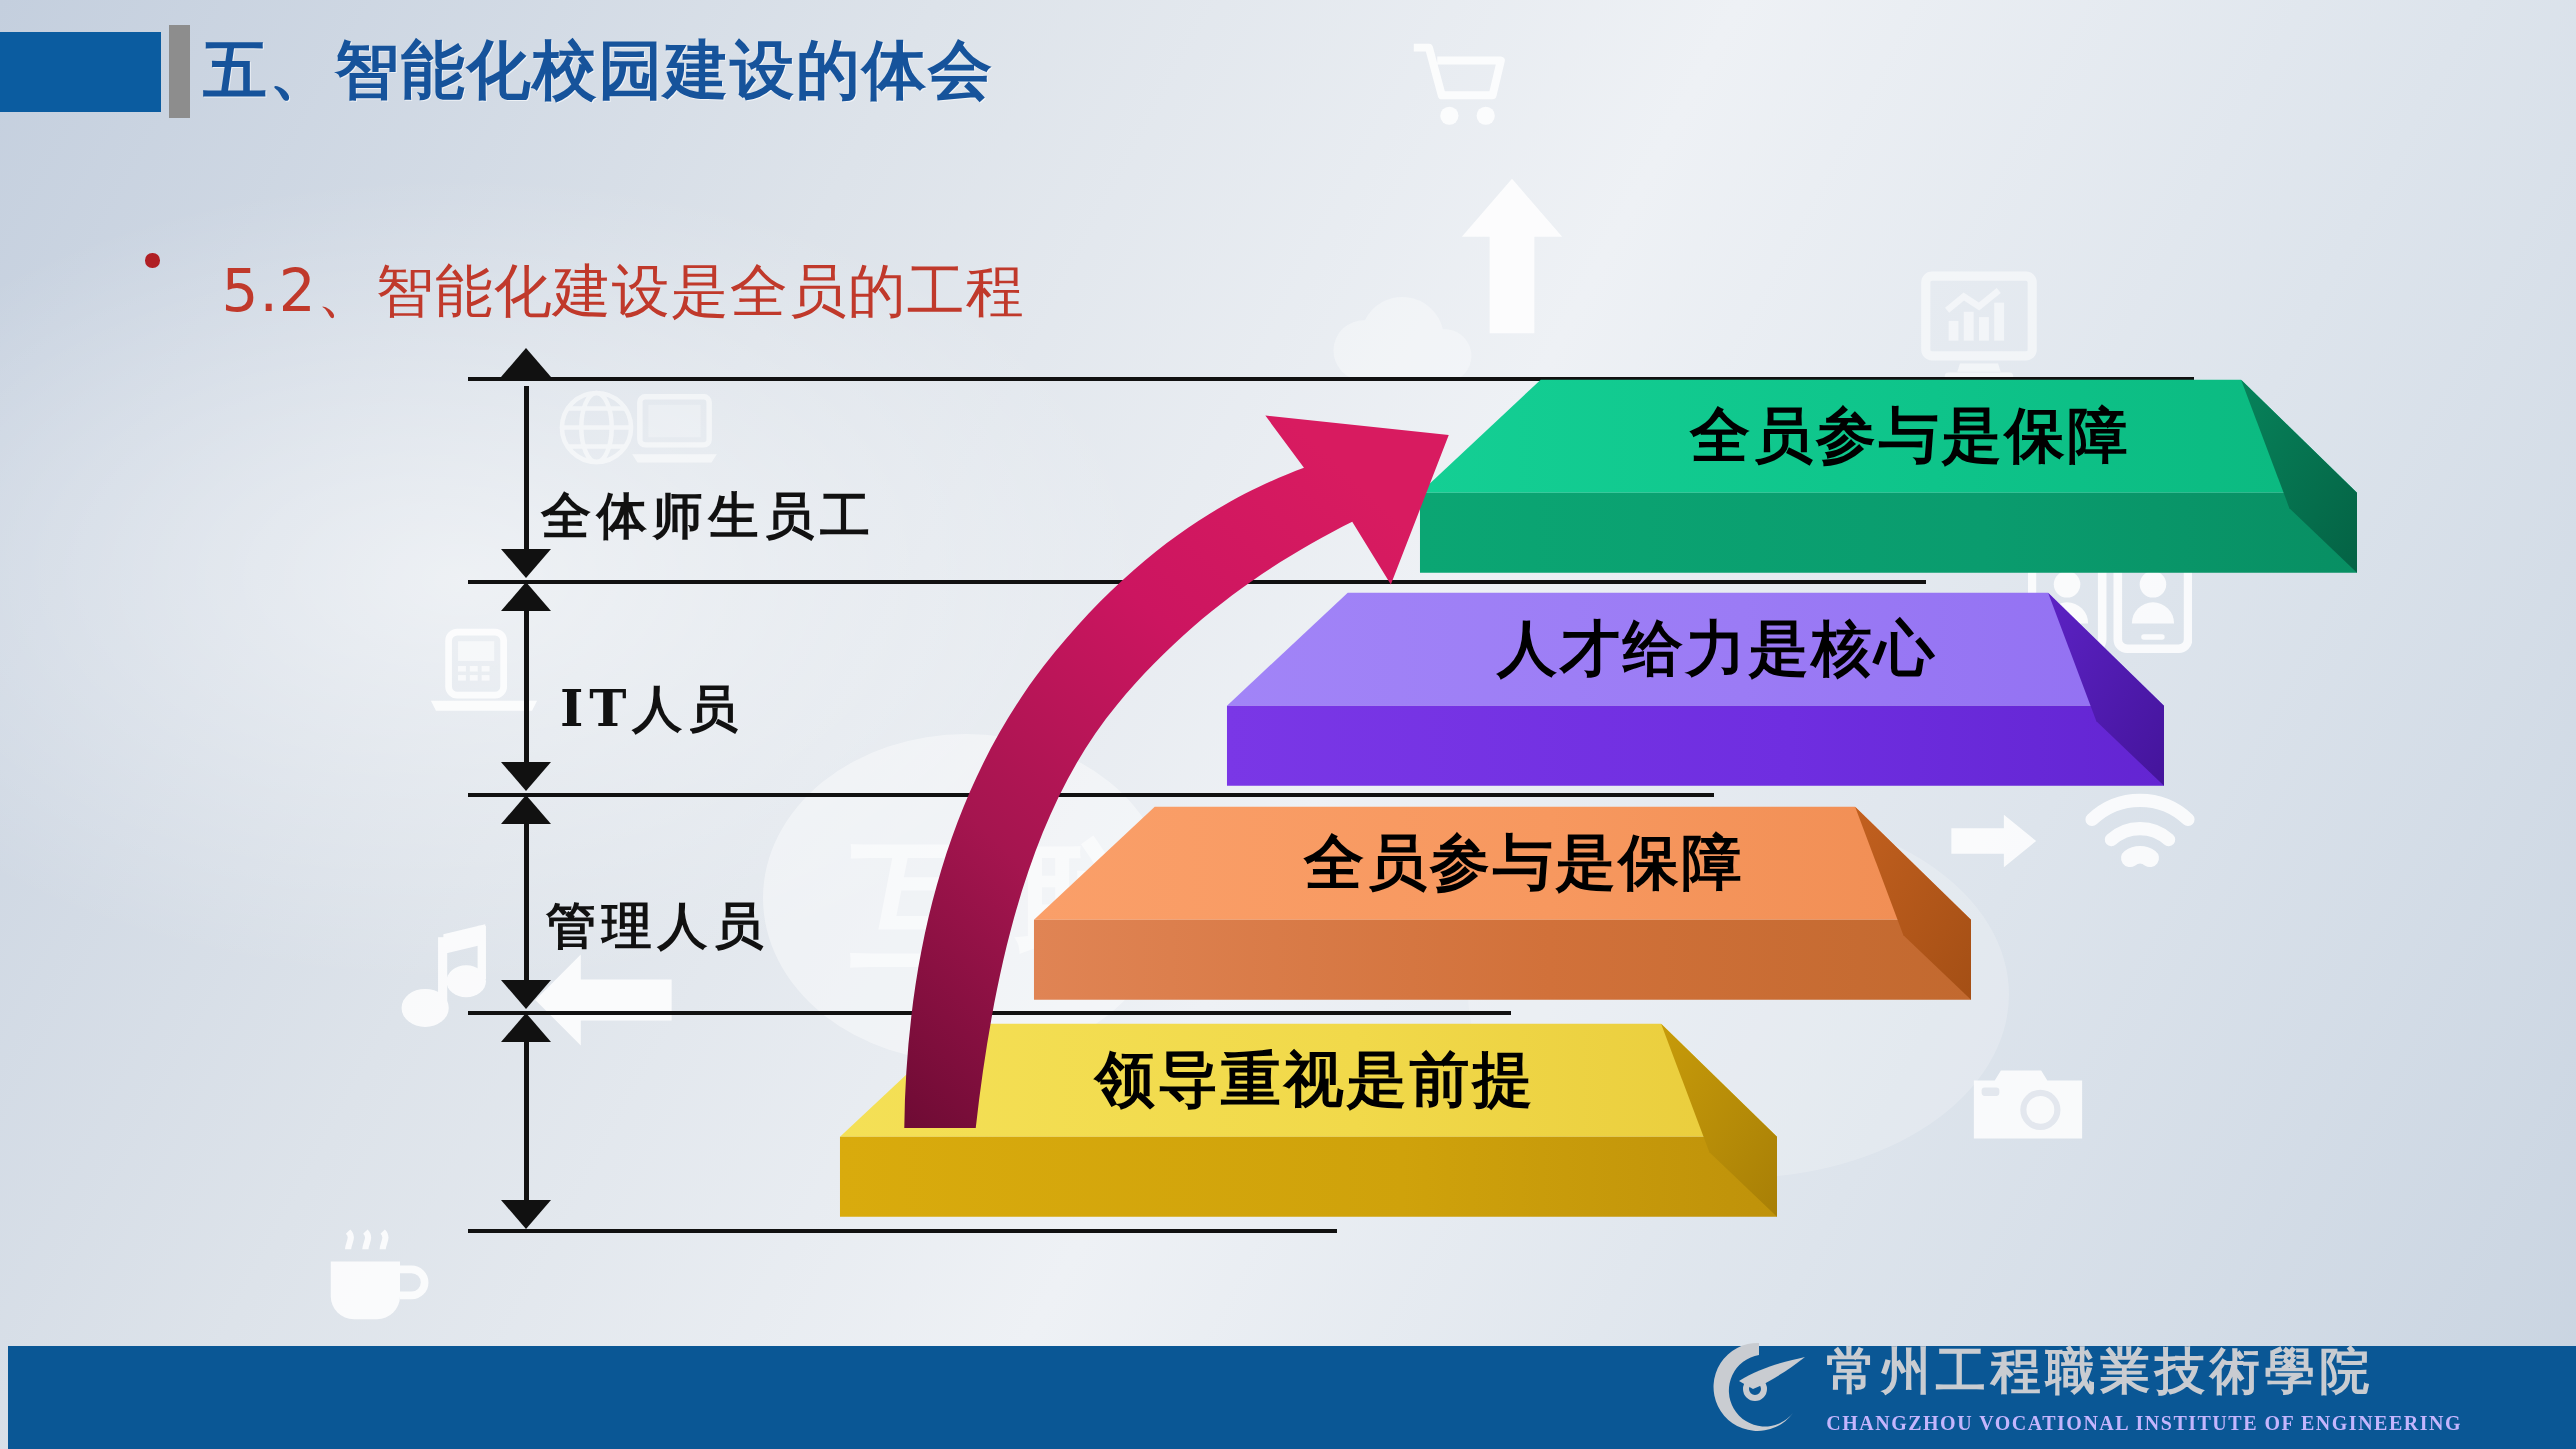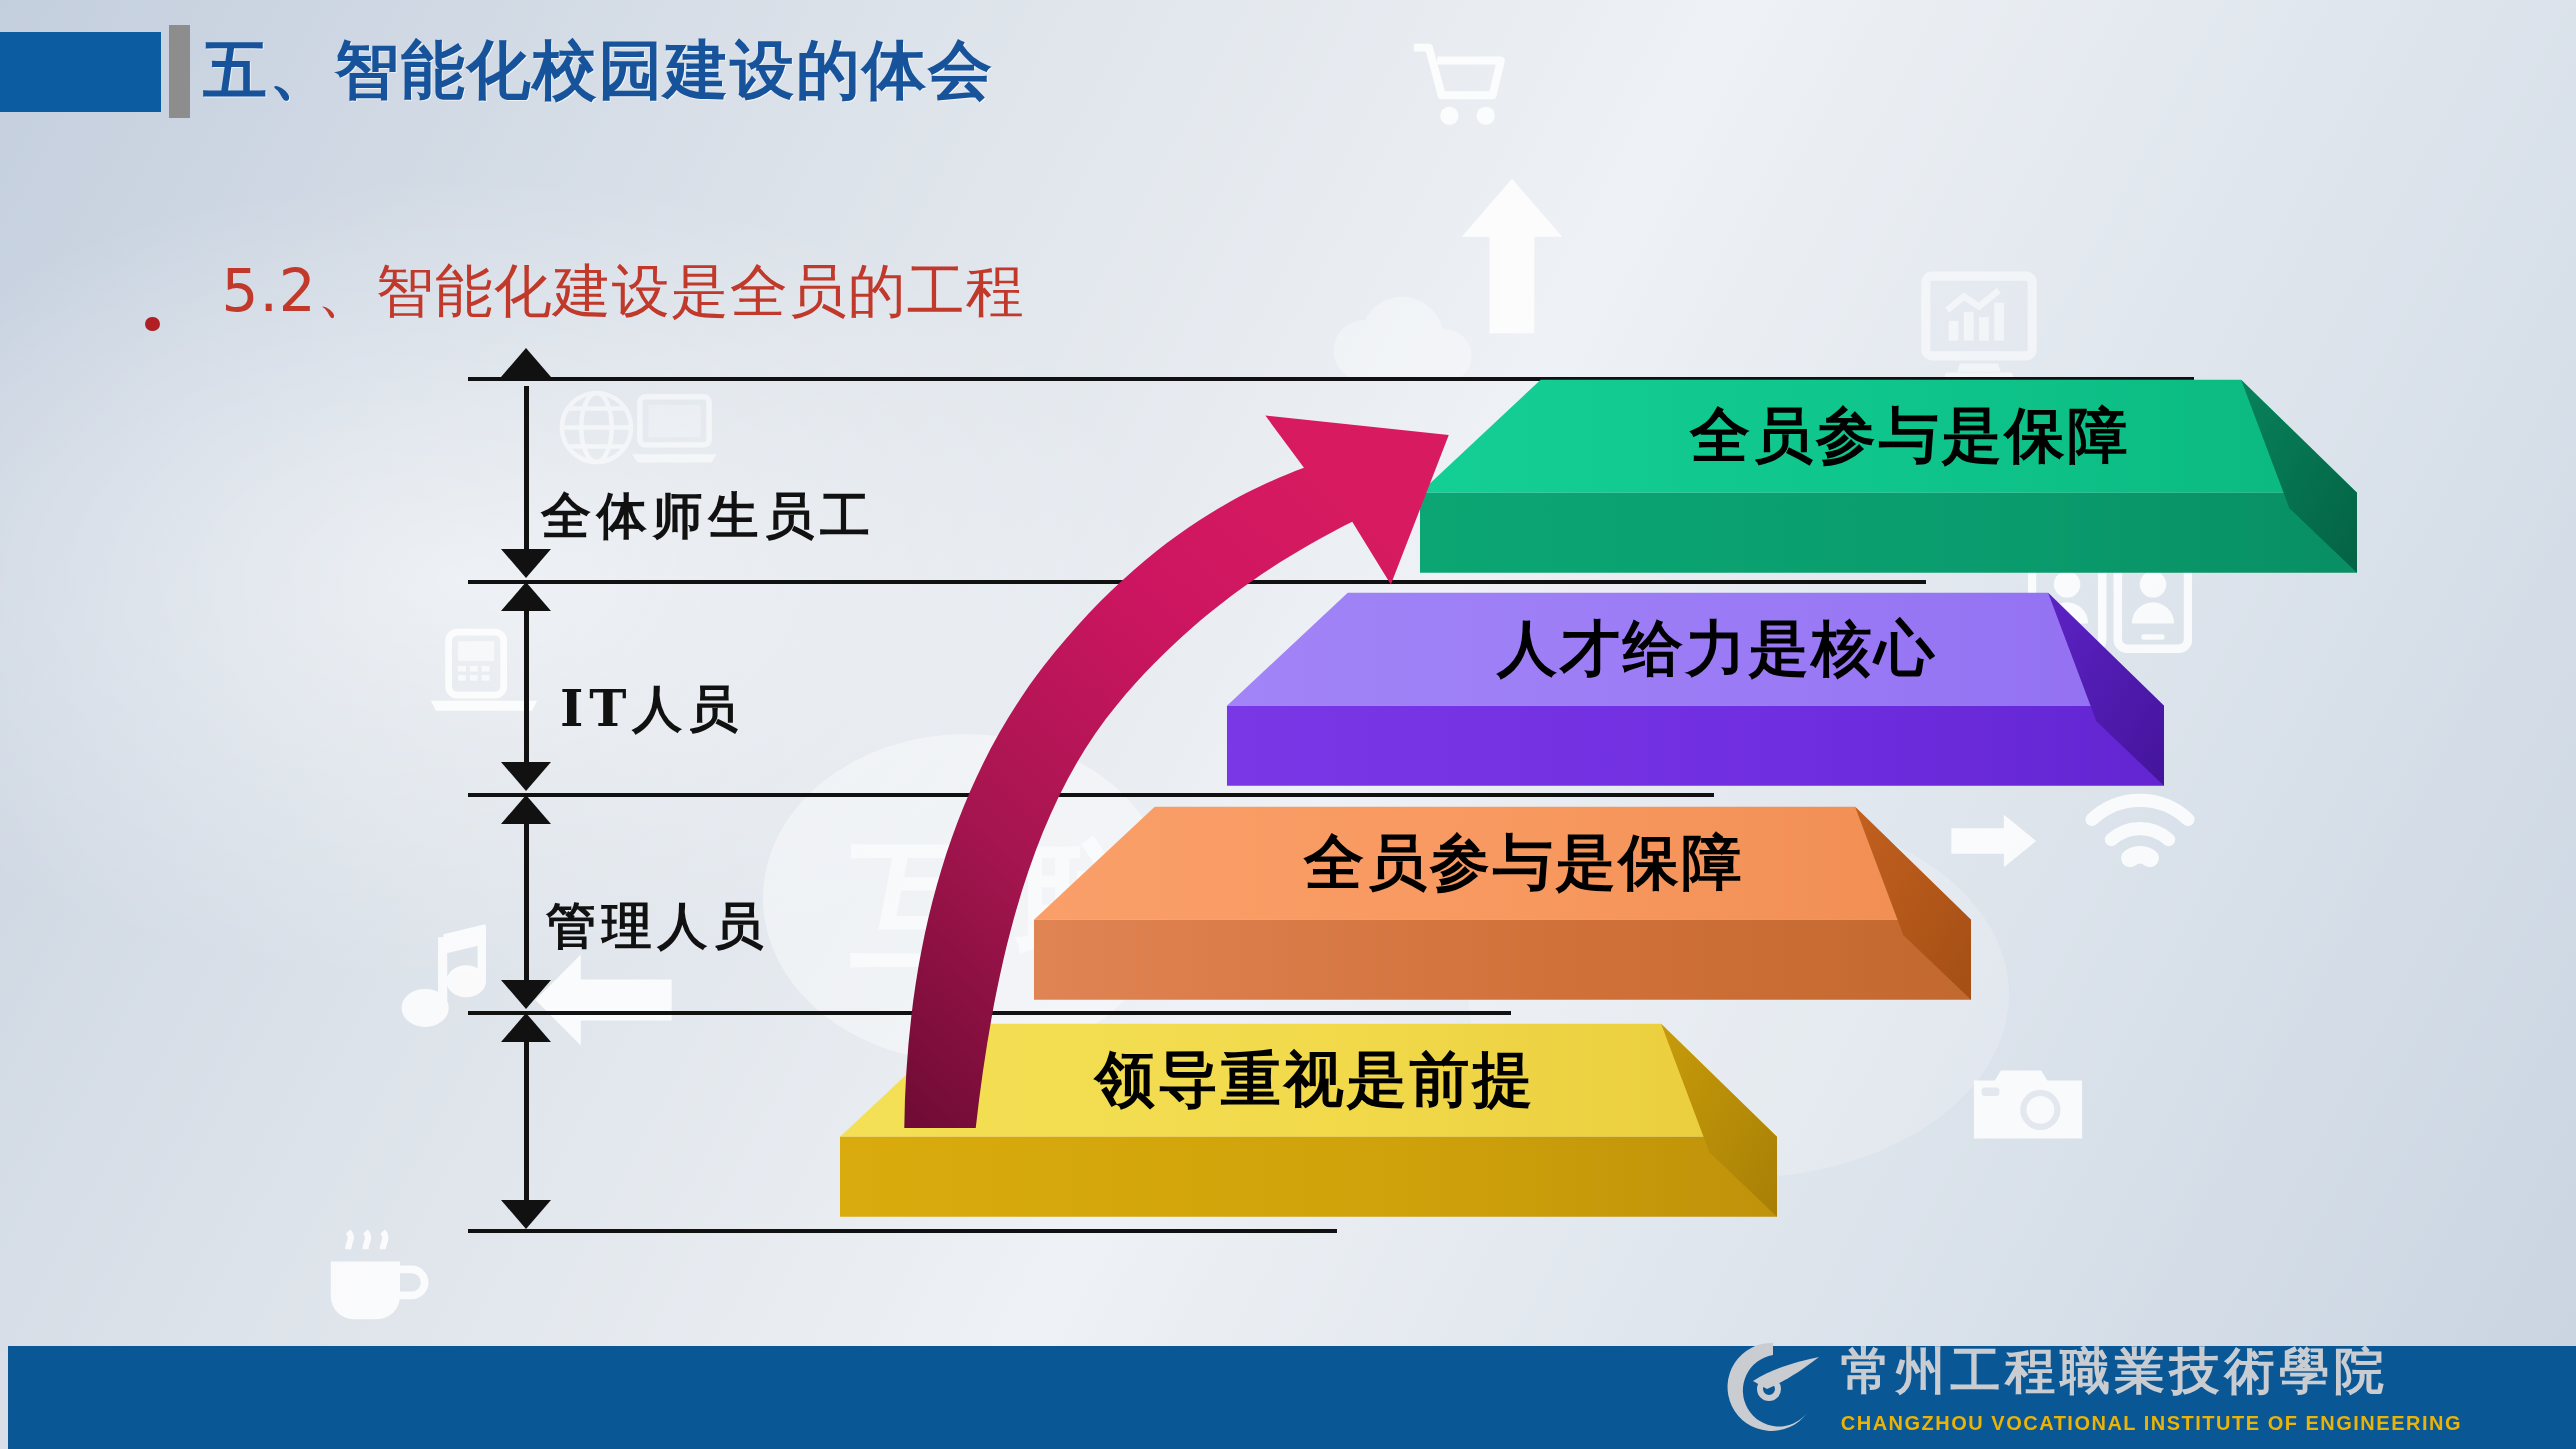--- a/index.html
+++ b/index.html
@@ -32,21 +32,21 @@
   .hdr-bar{position:absolute;left:169px;top:25px;width:21px;height:93px;background:#8d8d8d;}
   .hdr-title{
     position:absolute;left:203px;top:27px;
     font-size:64px;font-weight:700;color:#16539b;
     font-family:"DejaVu Sans","Liberation Sans",sans-serif;
     letter-spacing:1.9px;white-space:nowrap;
     text-shadow:1px 1px 0 rgba(255,255,255,.6);
   }
 
   
-  .bullet-row{position:absolute;left:145px;top:253px;display:flex;align-items:flex-end;}
+  .bullet-row{position:absolute;left:145px;top:253px;display:flex;align-items:flex-start;}
   .bullet-dot{width:14.5px;height:14.5px;border-radius:50%;background:#b01f24;margin-right:62px;}
   .bullet-text{
     font-size:58px;color:#c0392b;white-space:nowrap;
     font-family:"DejaVu Sans","Liberation Sans",sans-serif;
     letter-spacing:1px;
   }
 
   
   .chart{position:absolute;left:0;top:0;width:2576px;height:1450px;pointer-events:none;}
 
@@ -76,23 +76,23 @@
   
   .footer{position:absolute;left:8px;bottom:0;width:2576px;height:104px;background:#0a5795;}
   .footer-logo{position:absolute;right:122px;bottom:13.5px;display:flex;align-items:center;gap:17.4px;}
   .logo-mark{width:100px;height:100px;flex:0 0 auto;}
   .logo-text{display:flex;flex-direction:column;justify-content:center;}
   .logo-cn{
     font-size:50px;color:#c9ccd1;font-weight:700;letter-spacing:4.8px;
     font-family:"DejaVu Serif","Liberation Serif",serif;white-space:nowrap;
   }
   .logo-en{
-    font-size:20px;color:#eab308;font-weight:700;letter-spacing:1.5px;
+    font-size:20px;color:#c4b5fd;font-weight:700;letter-spacing:1.5px;
     margin-top:7.7px;white-space:nowrap;
-    font-family:Liberation Sans, sans-serif;
+    font-family:Liberation Serif, serif;
   }
 </style>
 </head>
 <body>
 
 <div class="slide">
 
   <div class="ghostblob" style="left:763px;top:734px;width:406px;height:328px;"></div>
   <div class="ghostblob" style="left:1468px;top:811px;width:541px;height:367px;opacity:.5;"></div>
   <div class="ghosttext" style="left:850px;top:811px;">互联</div>

